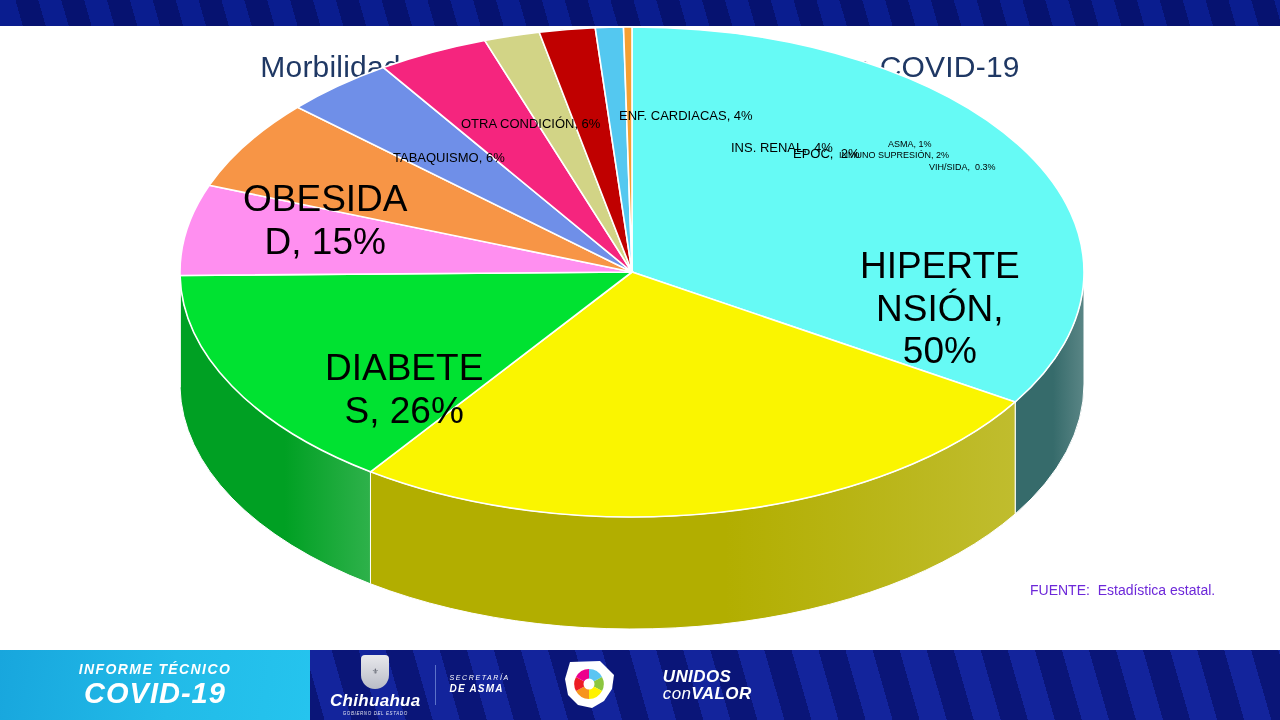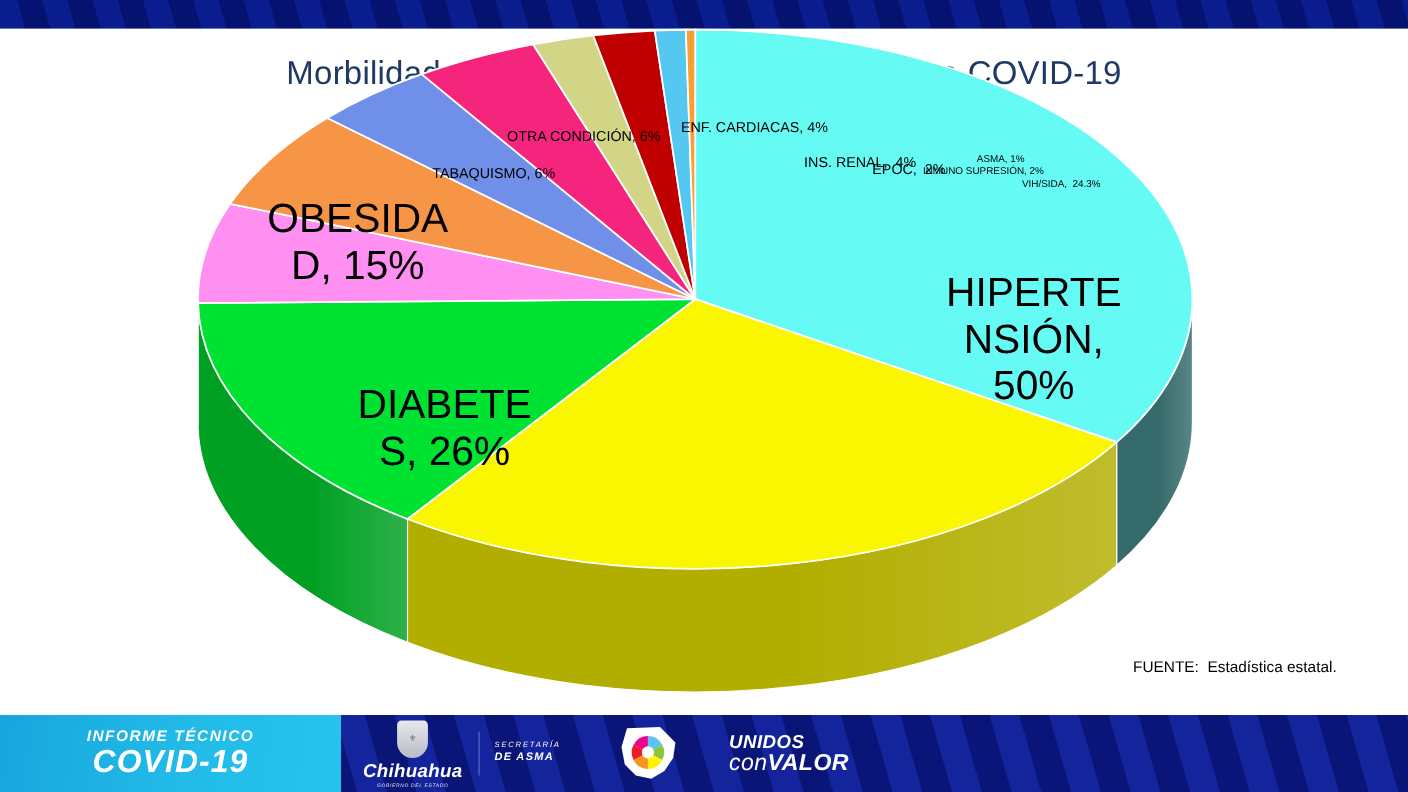--- a/index.html
+++ b/index.html
@@ -58,41 +58,41 @@
   .chi-wrap{display:flex;flex-direction:column;align-items:center;color:#fff;}
   .chi-name{font-size:17px;font-weight:bold;margin-top:2px;letter-spacing:.3px;}
   .chi-sub{font-size:4.5px;letter-spacing:.6px;opacity:.85;}
   .divider-v{width:1px;height:40px;background:#5c72c9;margin:0 14px;}
   .salud{color:#ffffff;line-height:1.25;}
   .salud-1{font-size:7px;letter-spacing:1.6px;}
   .salud-2{font-size:10px;font-weight:bold;letter-spacing:1.2px;}
   .uv{display:flex;align-items:center;margin-left:50px;gap:35px;}
   .uv-text{color:#fff;line-height:1;margin-left:8px;}
   .uv-1{font-size:17px;font-weight:bold;letter-spacing:.4px;}
-  .uv-2{font-size:21px;letter-spacing:.4px;}
+  .uv-2{font-size:17px;letter-spacing:.4px;}
   .uv-2 b{font-weight:bold;}
 
   
   .chart-title{
     position:absolute;left:0;top:50px;width:1280px;text-align:center;
     font-size:30px;color:#1f3864;letter-spacing:.2px;
     white-space:pre;
   }
   
   #pie-svg{position:absolute;left:0;top:0;}
   .slice-label{
     position:absolute;color:#000;white-space:pre;
     line-height:1.15;
   }
   .big-label{font-size:37px;text-align:center;}
   .small-label{font-size:13px;}
   .tiny-label{font-size:9px;}
   .source{
-    position:absolute;left:1030px;top:598px;
-    font-size:14px;color:#000000;white-space:pre;
+    position:absolute;left:1030px;top:582px;
+    font-size:14px;color:#6d28d9;white-space:pre;
   }
 </style>
 </head>
 <body>
 
 <div class="stripe-bar top"></div>
 
 <div class="chart-title">Morbilidades  en defunciones  relacionadas a COVID-19</div>
 
 <svg id="pie-svg" width="1280" height="720">
@@ -194,21 +194,21 @@
 S, 26%</div>
     <div class="slice-label big-label" style="left: 243px; top: 178px;">OBESIDA
 D, 15%</div>
     <div class="slice-label small-label" style="left: 393px; top: 151px;">TABAQUISMO, 6%</div>
     <div class="slice-label small-label" style="left: 461px; top: 117px;">OTRA CONDICIÓN, 6%</div>
     <div class="slice-label small-label" style="left: 619px; top: 109px;">ENF. CARDIACAS, 4%</div>
     <div class="slice-label small-label" style="left: 731px; top: 141px;">INS. RENAL,  4%</div>
     <div class="slice-label small-label" style="left: 793px; top: 147px;">EPOC,  2%</div>
     <div class="slice-label tiny-label" style="left: 827px; top: 150px; margin-left: 12px;">INMUNO SUPRESIÓN, 2%</div>
     <div class="slice-label tiny-label" style="left: 888px; top: 139px;">ASMA, 1%</div>
-    <div class="slice-label tiny-label" style="left: 929px; top: 162px;">VIH/SIDA,  24.3%</div>
+    <div class="slice-label tiny-label" style="left: 929px; top: 162px;">VIH/SIDA,  0.3%</div>
   </div>
 
 <div class="source">FUENTE:  Estadística estatal.</div>
 
 <div class="footer">
   <div class="footer-stripes"></div>
 
   <div class="brand-block">
     <div class="brand-line1">INFORME TÉCNICO</div>
     <div class="brand-line2">COVID-19</div>

